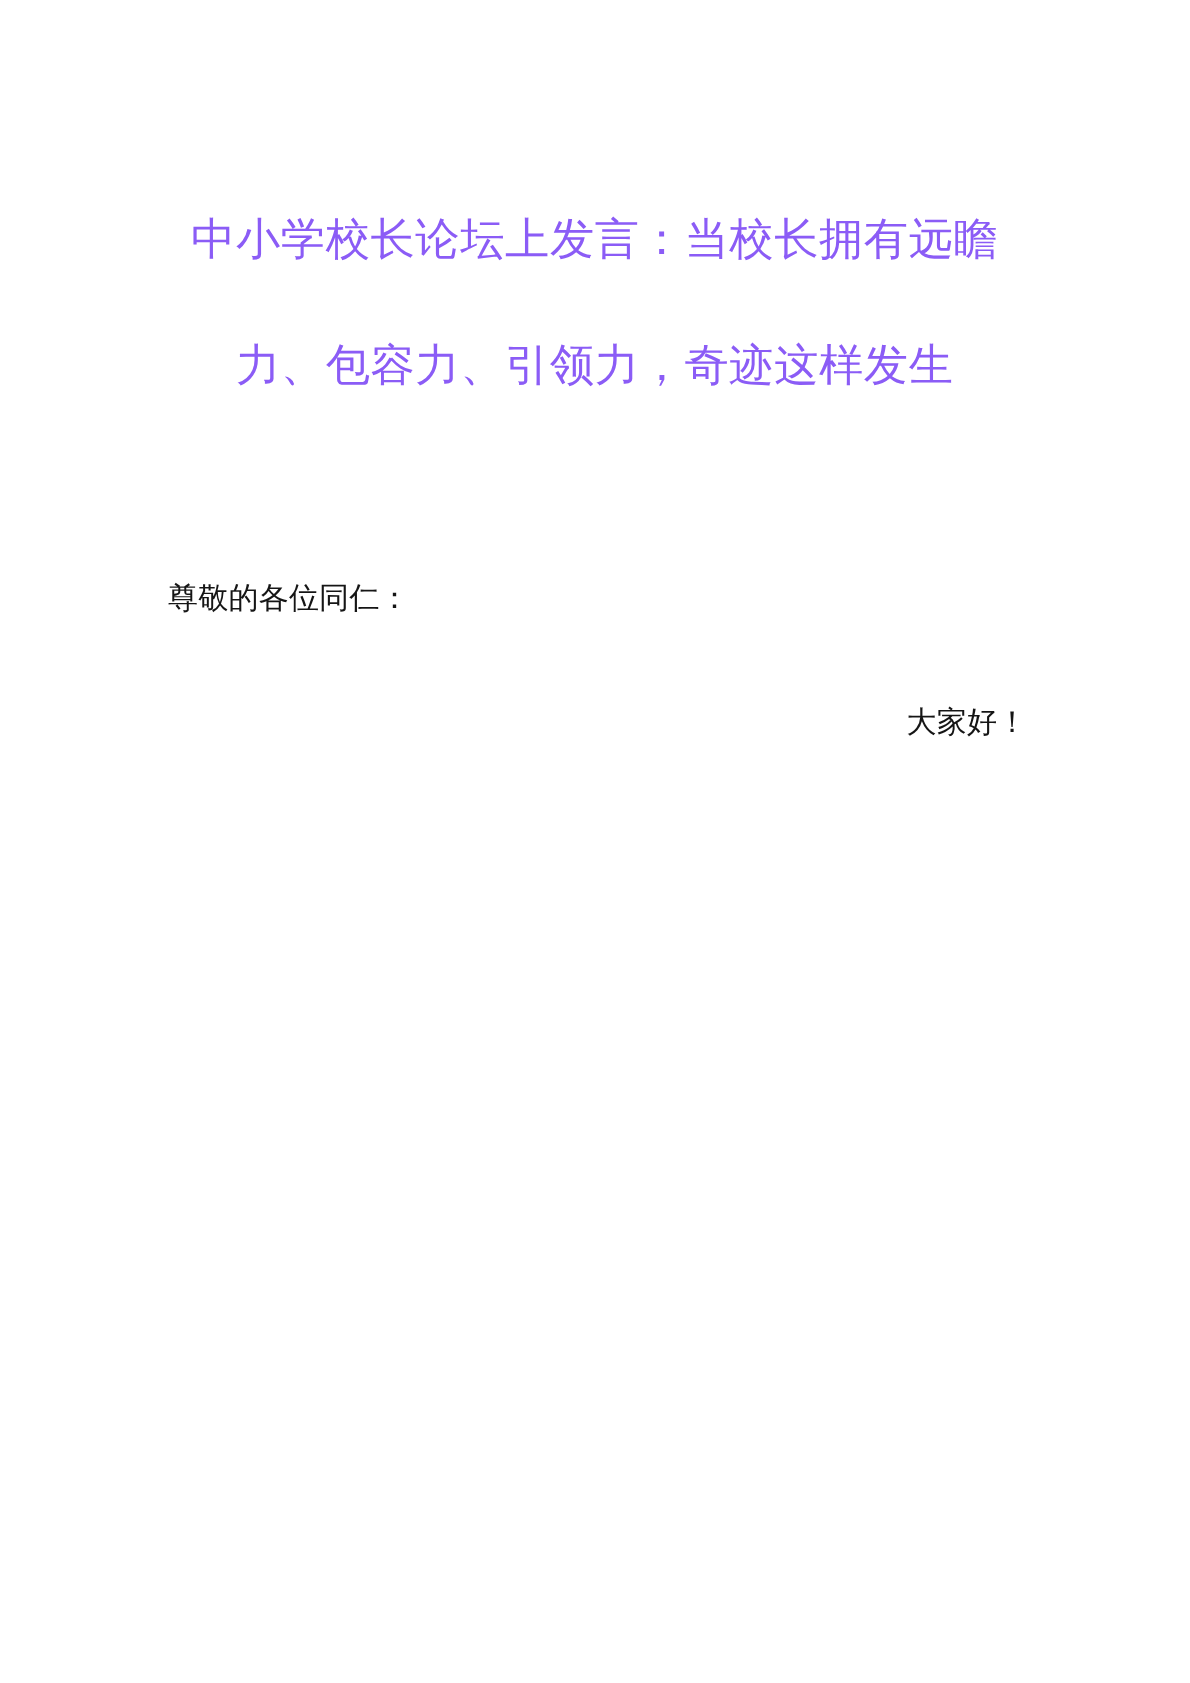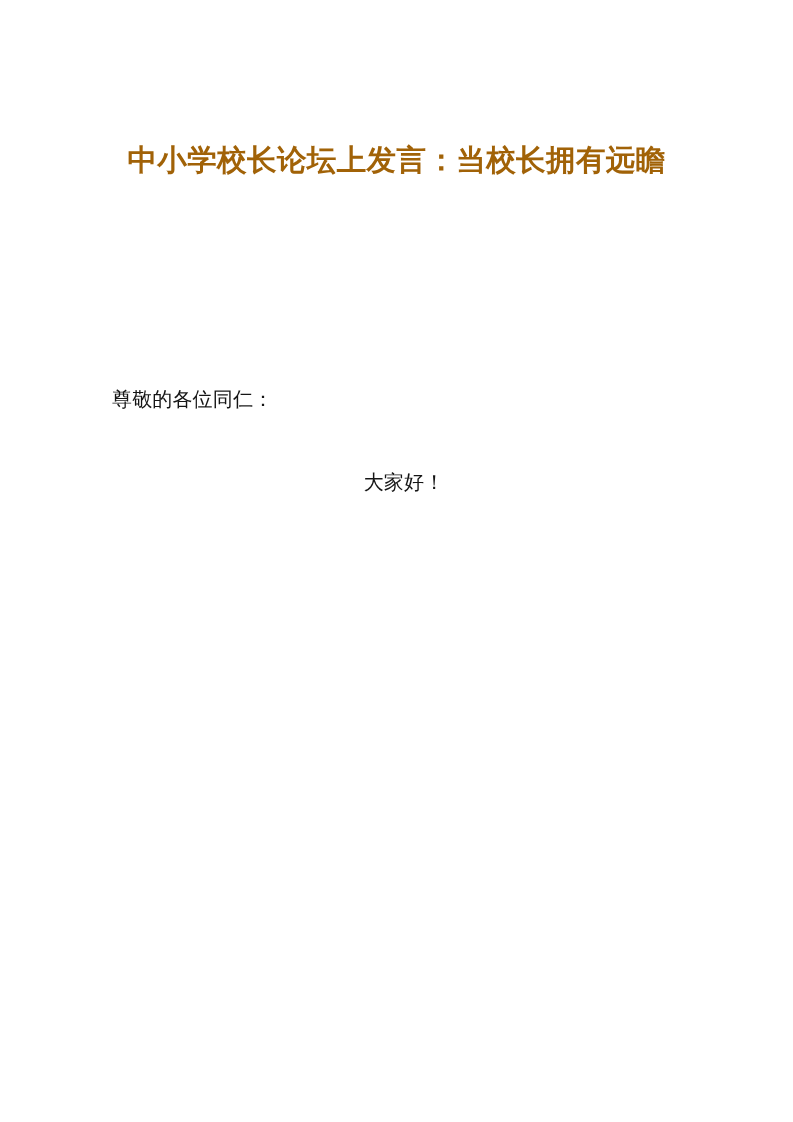--- a/index.html
+++ b/index.html
@@ -24,24 +24,24 @@
   }
 
   
   .doc-title {
     position: absolute;
     left: 96px;
     top: 118px;
     width: 601px;
     text-align: center;
     font-size: 29.5px;
-    font-weight: bold;
+    font-weight: normal;
     line-height: 84px;
     letter-spacing: 0.4px;
-    color: #a16207;
+    color: #8b5cf6;
   }
   .doc-title .tline {
     display: block;
     white-space: nowrap;
   }
 
   
   .body-block {
     position: absolute;
     left: 112px;
@@ -57,40 +57,41 @@
     text-justify: inter-character;
     margin: 0;
     word-break: break-all;
   }
   .para.salutation {
     margin-bottom: 41px;
     text-align: left;
   }
   .para.greeting {
     margin-bottom: 42px;
-    text-align: center;
+    text-align: right;
     text-indent: 11px;
   }
   .para.main {
     text-align: justify;
   }
   
   .para.main::after {
     content: "";
     display: inline-block;
     width: 100%;
   }
 </style>
 </head>
 <body>
 
 <div class="page">
 
   <div class="doc-title">
     <span class="tline">中小学校长论坛上发言：当校长拥有远瞻</span>
+    <span class="tline">力、包容力、引领力，奇迹这样发生</span>
   </div>
 
   <div class="body-block">
     <p class="para salutation">尊敬的各位同仁：</p>
     <p class="para greeting">大家好！</p>
   </div>
 
 </div>
 
 </body></html>

